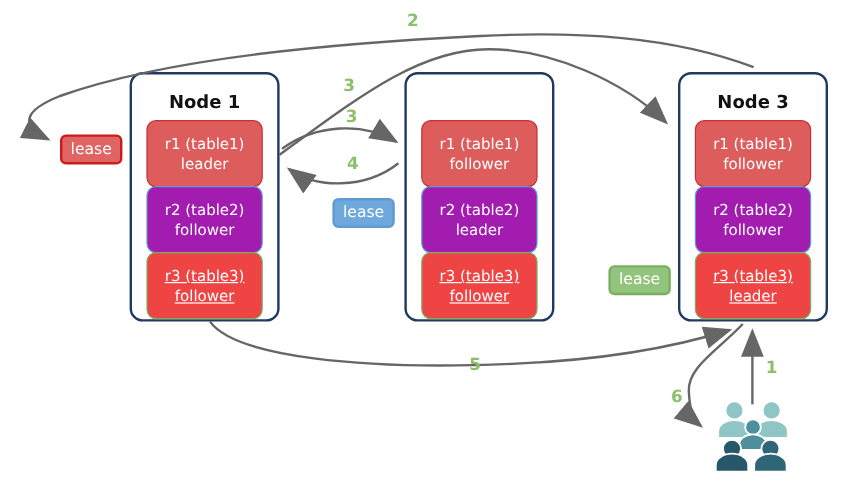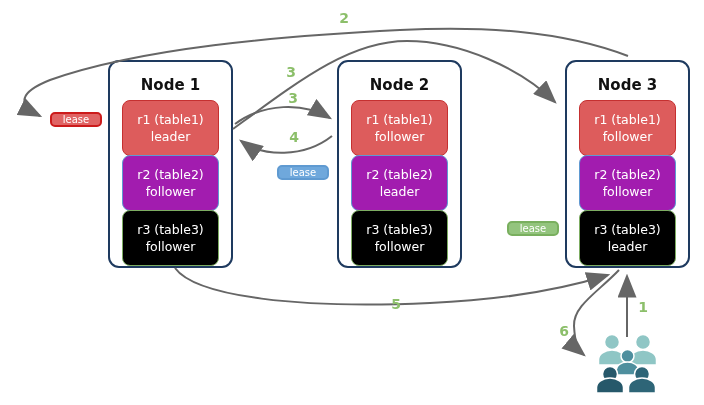--- a/index.html
+++ b/index.html
@@ -35,32 +35,32 @@
     font-size:12.5px;
     line-height:17px;
     text-align:center;
     display:flex;
     flex-direction:column;
     justify-content:center;
     box-sizing:border-box;
   }
   .replica.red{background:#dd5c5c;border:1.5px solid #c53030;}
   .replica.blue{background:#a21caf;border:1.5px solid #5f9ad1;}
-  .replica.green{background:#000000;border:1.5px solid #7dad62;}
+  .replica.green{background:#ef4444;border:1.5px solid #7dad62;text-decoration:underline;}
   .r-pos-0{top:38px;}
   .r-pos-1{top:93px;}
   .r-pos-2{top:148px;}
 
   
   .lease{
     position:absolute;
-    width:52px;height:15px;
+    width:52px;height:25px;
     border-radius:5px;
     color:#ffffff;
-    font-size:10px;
+    font-size:13px;
     display:flex;align-items:center;justify-content:center;
     box-sizing:border-box;
   }
   .lease.red{background:#e06464;border:2px solid #cc1b1b;}
   .lease.blue{background:#6fa8dc;border:2px solid #5f9ad1;}
   .lease.green{background:#93c47d;border:2px solid #79af5e;}
 
   
   .step-num{
     position:absolute;
@@ -132,21 +132,20 @@
       <span>r2 (table2)</span>
       <span>follower</span>
     </div>
     <div class="replica green r-pos-2">
       <span>r3 (table3)</span>
       <span>follower</span>
     </div>
   </div>
 
   <div class="node" style="left:337px;top:60px;">
-    <div class="node-title">Node 2</div>
     <div class="replica red r-pos-0">
       <span>r1 (table1)</span>
       <span>follower</span>
     </div>
     <div class="replica blue r-pos-1">
       <span>r2 (table2)</span>
       <span>leader</span>
     </div>
     <div class="replica green r-pos-2">
       <span>r3 (table3)</span>

